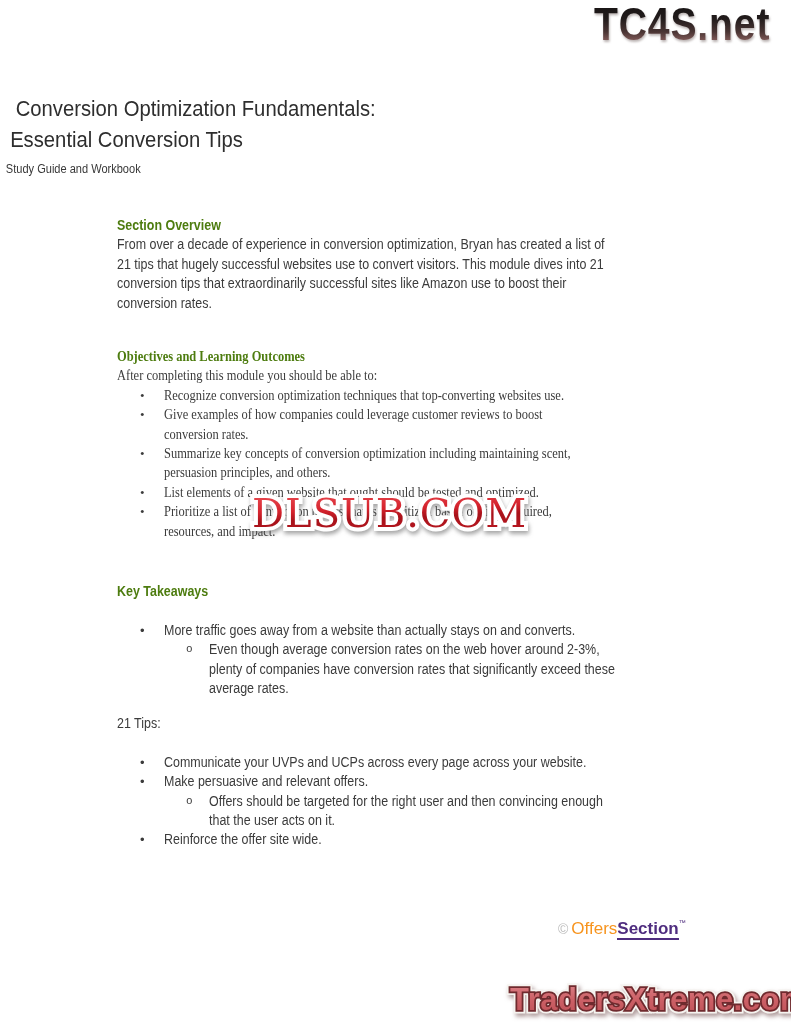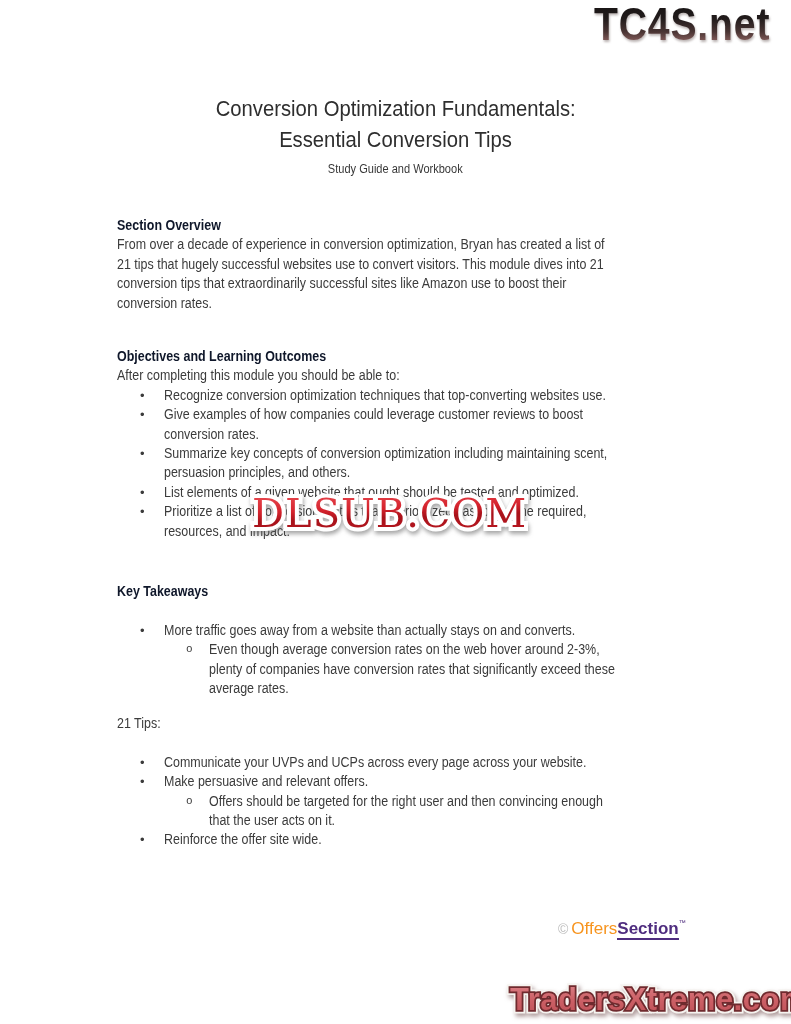--- a/index.html
+++ b/index.html
@@ -16,30 +16,30 @@
   .tc4s-text{
     display:inline-block;
     font-size:46px;font-weight:bold;letter-spacing:1px;line-height:44px;
     transform:scaleX(0.85);transform-origin:0 0;
     background:linear-gradient(180deg,#161313 0%,#221c1c 38%,#4a3534 68%,#8a605e 92%,#9a7472 100%);
     -webkit-background-clip:text;background-clip:text;color:transparent;
     filter:drop-shadow(1px 2px 1px rgba(160,150,148,0.7));
   }
 
   
-  .title{position:absolute;left:0;top:93px;width:791px;text-align:center;color:#2e2e2e;}
+  .title{position:absolute;left:0;top:93px;width:791px;color:#2e2e2e;}
   .title .t1{font-size:22px;line-height:31px;}
   .title .sub{font-size:12px;line-height:28px;color:#383838;}
   .title .cond{display:inline-block;transform:scaleX(0.92);transform-origin:50% 50%;white-space:pre;}
 
   
   .content-section{position:absolute;left:117px;width:640px;}
   .line{position:relative;height:19.4px;line-height:19.4px;font-size:14px;white-space:nowrap;}
   .line .tx{display:inline-block;transform:scaleX(0.89);transform-origin:0 50%;white-space:pre;}
-  .line.h{font-weight:bold;color:#0f172a;}
+  .line.h{font-weight:bold;color:#4d7c0f;}
   .line.b1,.line.c1{padding-left:47px;}
   .line.b2,.line.c2{padding-left:92px;}
   .mk{position:absolute;top:0;line-height:19.4px;color:#3b3b3b;}
   .mk1{left:23px;font-size:13px;}
   .mk2{left:69px;font-size:11px;font-family:"Liberation Mono",monospace;}
 
   
   .wm{position:absolute;}
   .wm-layer{position:absolute;left:0;top:0;white-space:nowrap;}
 
@@ -85,21 +85,21 @@
   </div>
 
   <div id="doc-body">
       <div class="content-section" style="top: 216px;">
         <div class="line h"><span class="tx">Section Overview</span></div>
         <div class="line p"><span class="tx">From over a decade of experience in conversion optimization, Bryan has created a list of</span></div>
         <div class="line p"><span class="tx">21 tips that hugely successful websites use to convert visitors. This module dives into 21</span></div>
         <div class="line p"><span class="tx">conversion tips that extraordinarily successful sites like Amazon use to boost their</span></div>
         <div class="line p"><span class="tx">conversion rates.</span></div>
       </div>
-      <div class="content-section" style="top: 347px;">
+      <div class="content-section" style="top: 347px; font-family: Liberation Serif, serif;">
         <div class="line h"><span class="tx">Objectives and Learning Outcomes</span></div>
         <div class="line p"><span class="tx">After completing this module you should be able to:</span></div>
         <div class="line b1"><span class="mk mk1">•</span><span class="tx">Recognize conversion optimization techniques that top-converting websites use.</span></div>
         <div class="line b1"><span class="mk mk1">•</span><span class="tx">Give examples of how companies could leverage customer reviews to boost</span></div>
         <div class="line c1"><span class="tx">conversion rates.</span></div>
         <div class="line b1"><span class="mk mk1">•</span><span class="tx">Summarize key concepts of conversion optimization including maintaining scent,</span></div>
         <div class="line c1"><span class="tx">persuasion principles, and others.</span></div>
         <div class="line b1"><span class="mk mk1">•</span><span class="tx">List elements of a given website that ought should be tested and optimized.</span></div>
         <div class="line b1"><span class="mk mk1">•</span><span class="tx">Prioritize a list of conversion tactics that is prioritized based on time required,</span></div>
         <div class="line c1"><span class="tx">resources, and impact.</span></div>

